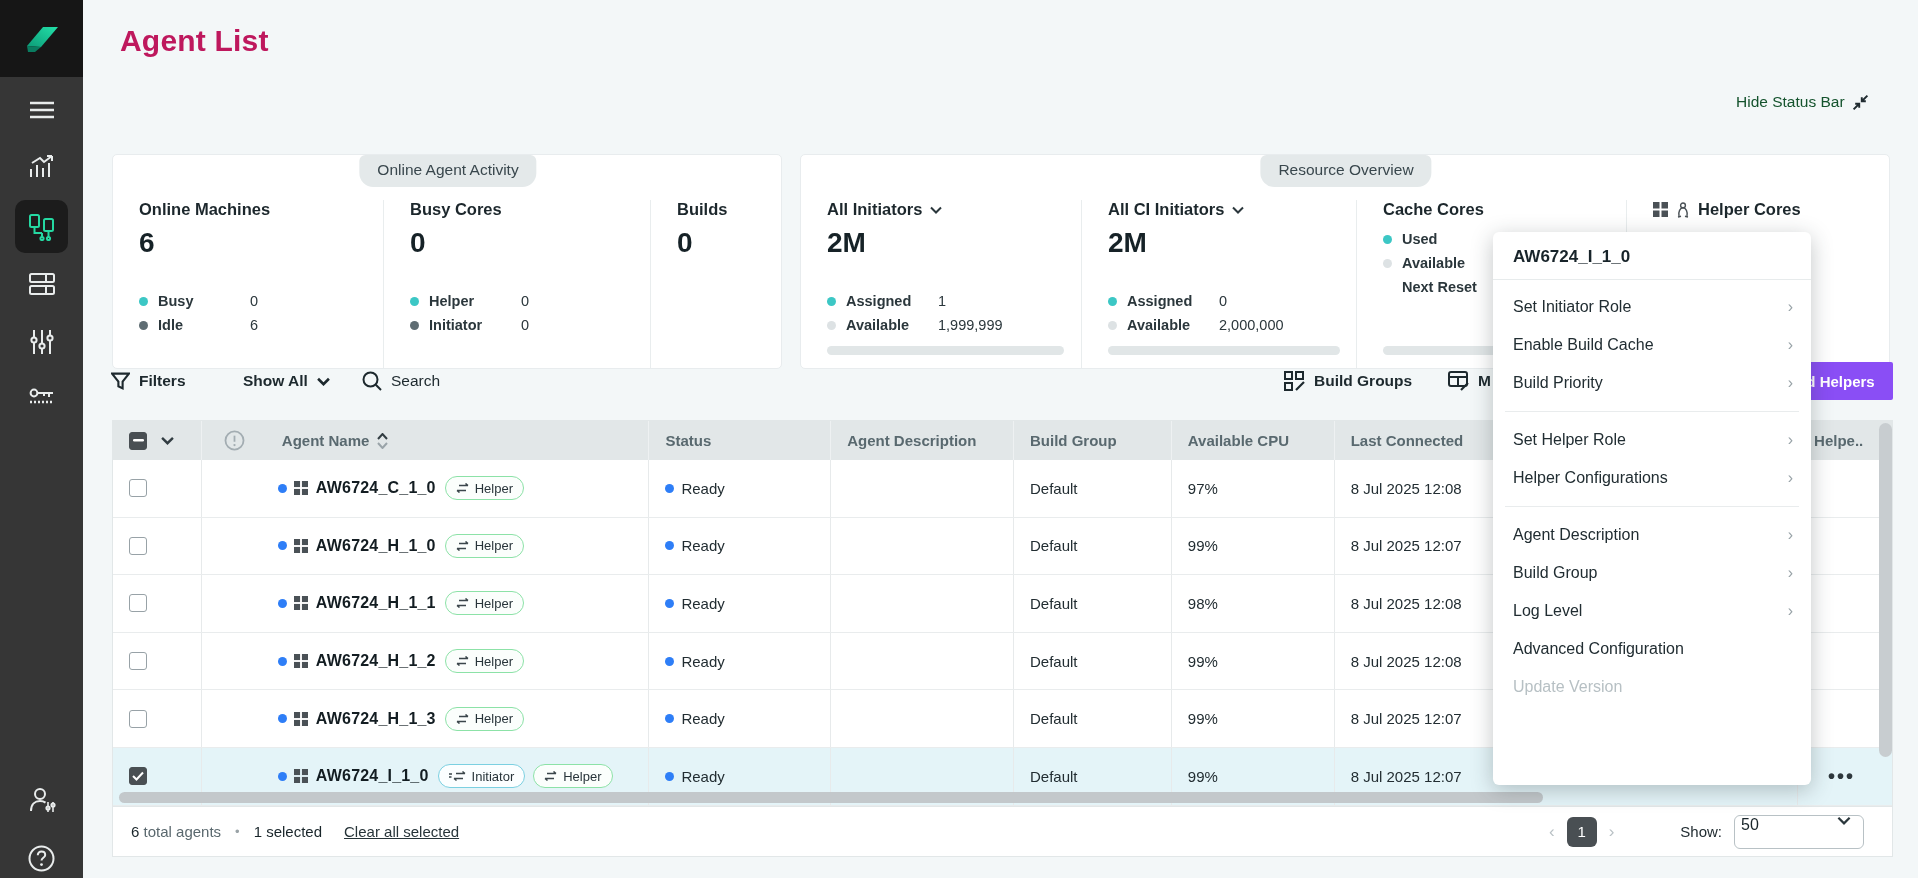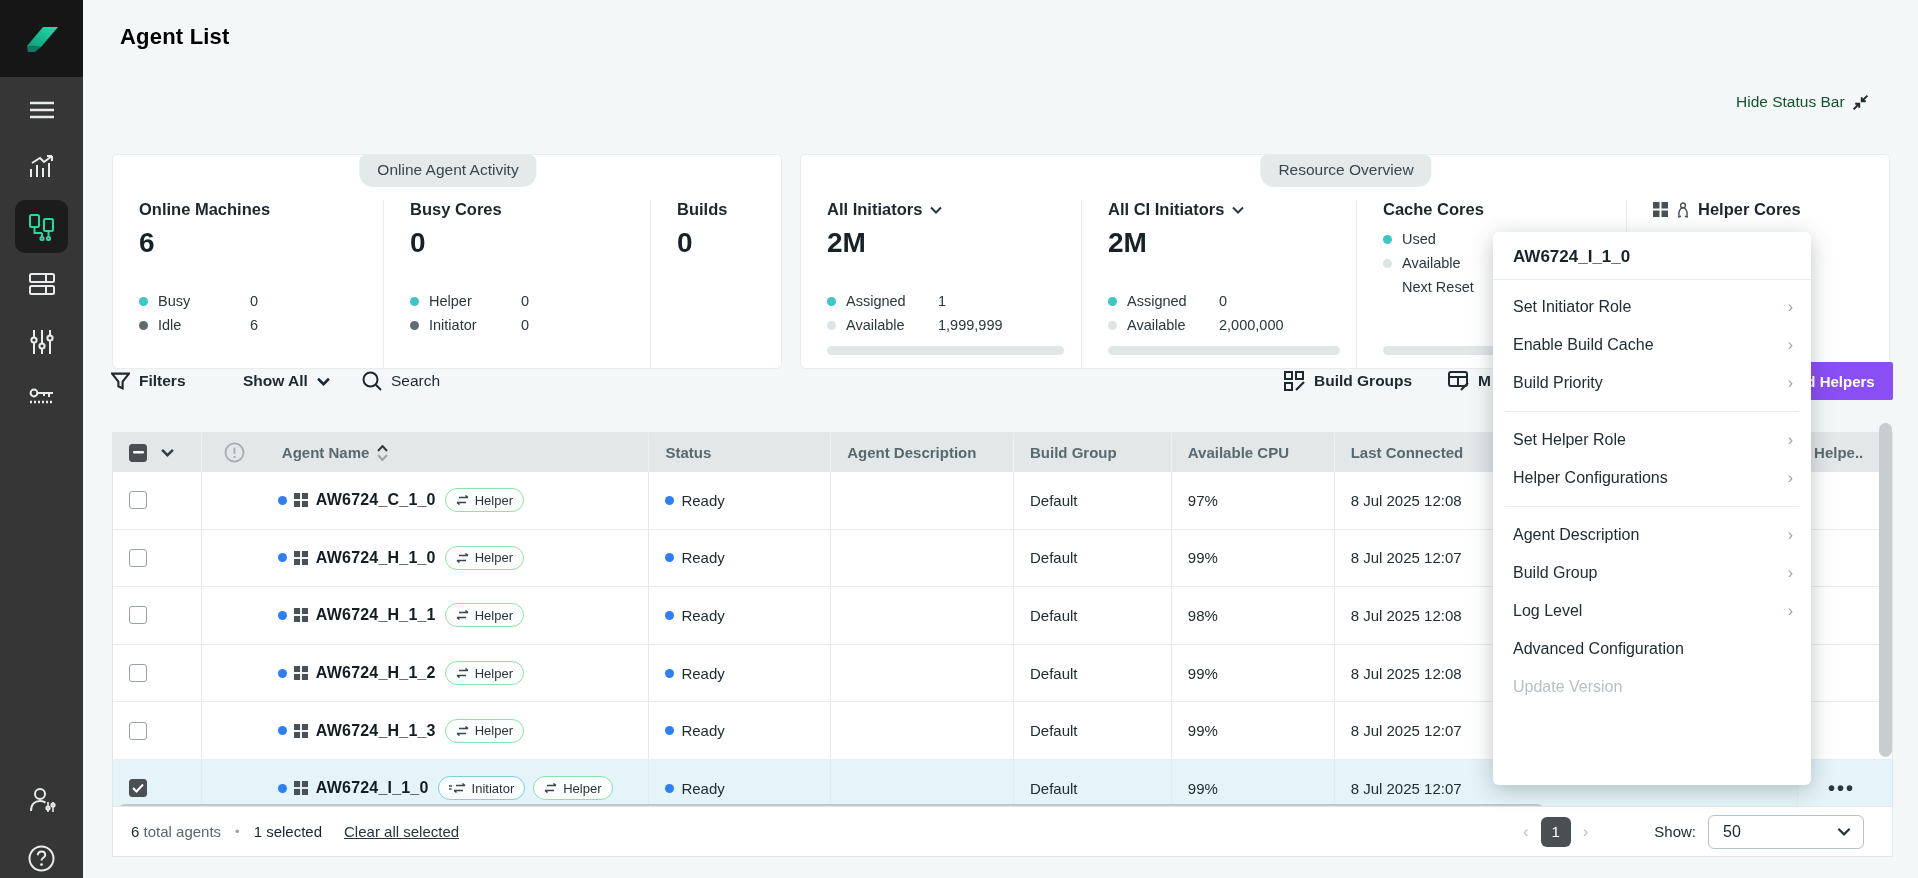--- a/index.html
+++ b/index.html
@@ -10,46 +10,46 @@
     font-family:"Liberation Sans", sans-serif;
     color:#232e33;
   }
   
   .sidebar { position:absolute; left:0; top:0; width:83px; height:878px; background:#363636; z-index:5; }
   .logo-block { position:absolute; left:0; top:0; width:83px; height:77px; background:#161616; display:flex; align-items:center; justify-content:center; }
   .side-btn { position:absolute; left:0; width:83px; height:40px; display:flex; align-items:center; justify-content:center; background:none; border:none; cursor:pointer; }
   .side-btn svg { stroke:#e9ecec; }
   .side-active-tile { position:absolute; left:15px; top:200px; width:53px; height:53px; background:#1c1c1c; border-radius:10px; display:flex; align-items:center; justify-content:center; cursor:pointer; border:none; }
   
-  .page-title { position:absolute; left:120px; top:24px; font-size:22px; font-weight:700; color:#000000; letter-spacing:.2px; }
+  .page-title { position:absolute; left:120px; top:24px; font-size:30px; font-weight:700; color:#be185d; letter-spacing:.2px; }
   .hide-status { position:absolute; left:1736px; top:93px; display:flex; align-items:center; gap:7px; font-size:15.5px; color:#14532d; cursor:pointer; background:none; border:none; font-family:inherit; }
   
   .card { position:absolute; top:124px; background:#fff; border:1px solid #e8ecee; border-radius:5px; height:215px;margin-top:30px; }
   .card-activity { left:112px; width:670px; }
   .card-resource { left:800px; width:1090px; }
   .tab-pill { position:absolute; top:0; transform:translateX(-50%); background:#e4e9ea; color:#39474d; font-size:15.5px; padding:6px 18px 8px; border-radius:6px 6px 14px 14px; white-space:nowrap; }
   .card-cols { display:flex; height:100%; padding-top:45px; }
   .stat-col { position:relative; padding-left:26px; }
   .stat-col + .stat-col { border-left:1px solid #e9edee; }
   .stat-label { font-size:16.5px; font-weight:700; color:#1c272c; display:flex; align-items:center; gap:8px; }
   .stat-value { font-size:28px; font-weight:700; color:#162227; margin-top:8px; }
   .legend { margin-top:30px; }
   .legend.tight { margin-top:8px; }
   .legend-row { display:flex; align-items:center; height:24px; font-size:14.5px; color:#2b373c; }
   .ldot { width:9px; height:9px; border-radius:50%; margin-right:10px; flex:0 0 9px; }
   .ldot.none { background:transparent; }
   .dot-teal { background:#3cc7c5; } .dot-gray { background:#5f6d73; } .dot-light { background:#dde2e4; }
-  .l-name { width:92px; }
+  .l-name { width:92px;font-weight:bold; }
   .progress { position:absolute; bottom:13px; left:26px; height:9px; background:#e1e6e7; border-radius:5px; }
   .chev { display:inline-block; }
   
   .toolbar-item { position:absolute; top:366px; display:flex; align-items:center; gap:9px; font-size:15.5px; font-weight:600; color:#1d292e; background:none; border:none; cursor:pointer; font-family:inherit; height:30px; }
   .btn-add-helpers { position:absolute; left:1768px; top:362px; width:125px; height:38px; background:#8a4ef5; color:#fff; font-size:15px; font-weight:700; border:none; border-radius:2px; cursor:pointer; font-family:inherit; z-index:3; }
   
-  .agent-table { position:absolute; left:112px; top:432px; width:1781px; height:386px; background:#bef264; border:1px solid #e2e7e8; z-index:2; }
+  .agent-table { position:absolute; left:112px; top:420px; width:1781px; height:386px; background:#bef264; border:1px solid #e2e7e8; z-index:2; }
   .t-row { display:flex; width:100%; }
   .t-head { height:39px; background:#e2e7e8; }
   .t-body-row { height:57.6px; background:#fff; border-bottom:1px solid #e9eced; cursor:pointer; }
   .t-body-row.selected { background:#e4f4f8; }
   .cell { display:flex; align-items:center; padding-left:16px; font-size:15px; color:#222d32; overflow:hidden; white-space:nowrap; }
   .cell.bl { border-left:1px solid #e7eaeb; }
   .t-head .cell { color:#59696f; font-weight:600; font-size:15px; }
   .t-head .cell.bl { border-left:1px solid #eef1f2; }
   .col-select { width:88px; } .col-alert { width:65px; padding-left:22px; }
   .col-name { width:383px; padding-left:12px; } .col-status { width:182px; }
@@ -69,21 +69,21 @@
   .footer { position:absolute; left:112px; top:806px; width:1781px; height:51px; background:#fff; border:1px solid #e2e7e8; display:flex; align-items:center; z-index:2; }
   .f-total { margin-left:18px; font-size:15px; color:#19252a; }
   .f-total .lite { color:#5a686e; }
   .f-sep { color:#9aa3a7; margin:0 14px; font-size:13px; }
   .f-selected { font-size:15px; color:#19252a; }
   .f-clear { margin-left:22px; font-size:15px; color:#273439; text-decoration:underline; cursor:pointer; background:none; border:none; font-family:inherit; }
   .f-right { position:absolute; right:28px; display:flex; align-items:center; }
   .pg-arrow { font-size:17px; color:#b9c1c5; background:none; border:none; cursor:pointer; padding:0 8px; }
   .pg-current { width:30px; height:30px; background:#494f53; color:#fff; font-size:15px; border-radius:6px; border:none; margin:0 4px; cursor:pointer; }
   .f-show-label { margin:0 12px 0 58px; font-size:15px; color:#222d32; }
-  .f-show-select { position:relative; width:156px; height:34px; border:1.5px solid #b8c1c5; border-radius:6px; background:#fff; display:flex; align-items:center; padding-left:14px; font-size:16px; color:#19252a; cursor:pointer; }
+  .f-show-select { position:relative; width:130px; height:34px; border:1.5px solid #b8c1c5; border-radius:6px; background:#fff; display:flex; align-items:flex-start; padding-left:6px; font-size:16px; color:#19252a; cursor:pointer; }
   .f-show-select svg { position:absolute; right:12px; }
   
   .ctx-menu { position:absolute; left:1493px; top:232px; width:318px; height:553px; background:#fff; border-radius:6px; box-shadow:0 5px 22px rgba(35,46,51,.28); z-index:10; }
   .ctx-header { padding:15px 20px 12px; font-size:17px; font-weight:700; color:#18242a; border-bottom:1px solid #e7ebec; }
   .ctx-list { padding-top:8px; }
   .ctx-item { height:38px; display:flex; align-items:center; justify-content:space-between; padding:0 18px 0 20px; font-size:16px; color:#212d32; cursor:pointer; background:none; border:none; width:100%; font-family:inherit; text-align:left; }
   .ctx-item.disabled { color:#b7c0c4; cursor:default; }
   .ctx-chev { color:#99a3a8; }
   .ctx-div { height:1px; background:#e9eced; margin:9px 12px; }
   .ctx-check { width:22px; height:22px; background:#16d49c; border-radius:5px; display:flex; align-items:center; justify-content:center; }

